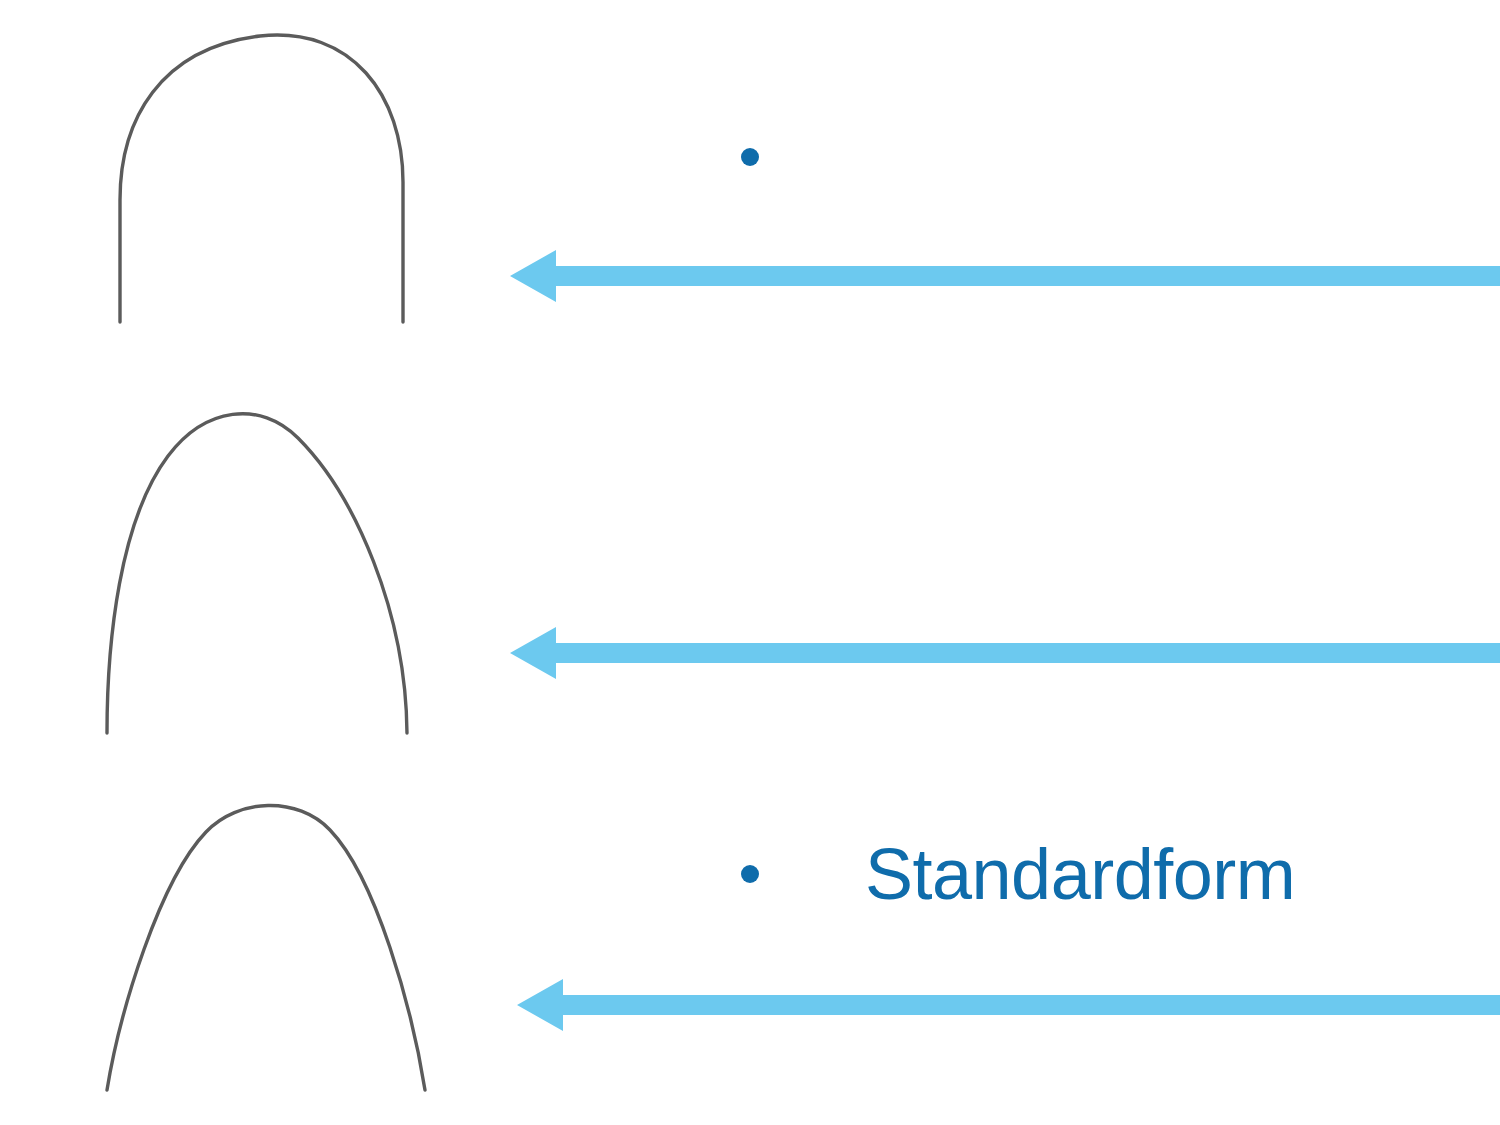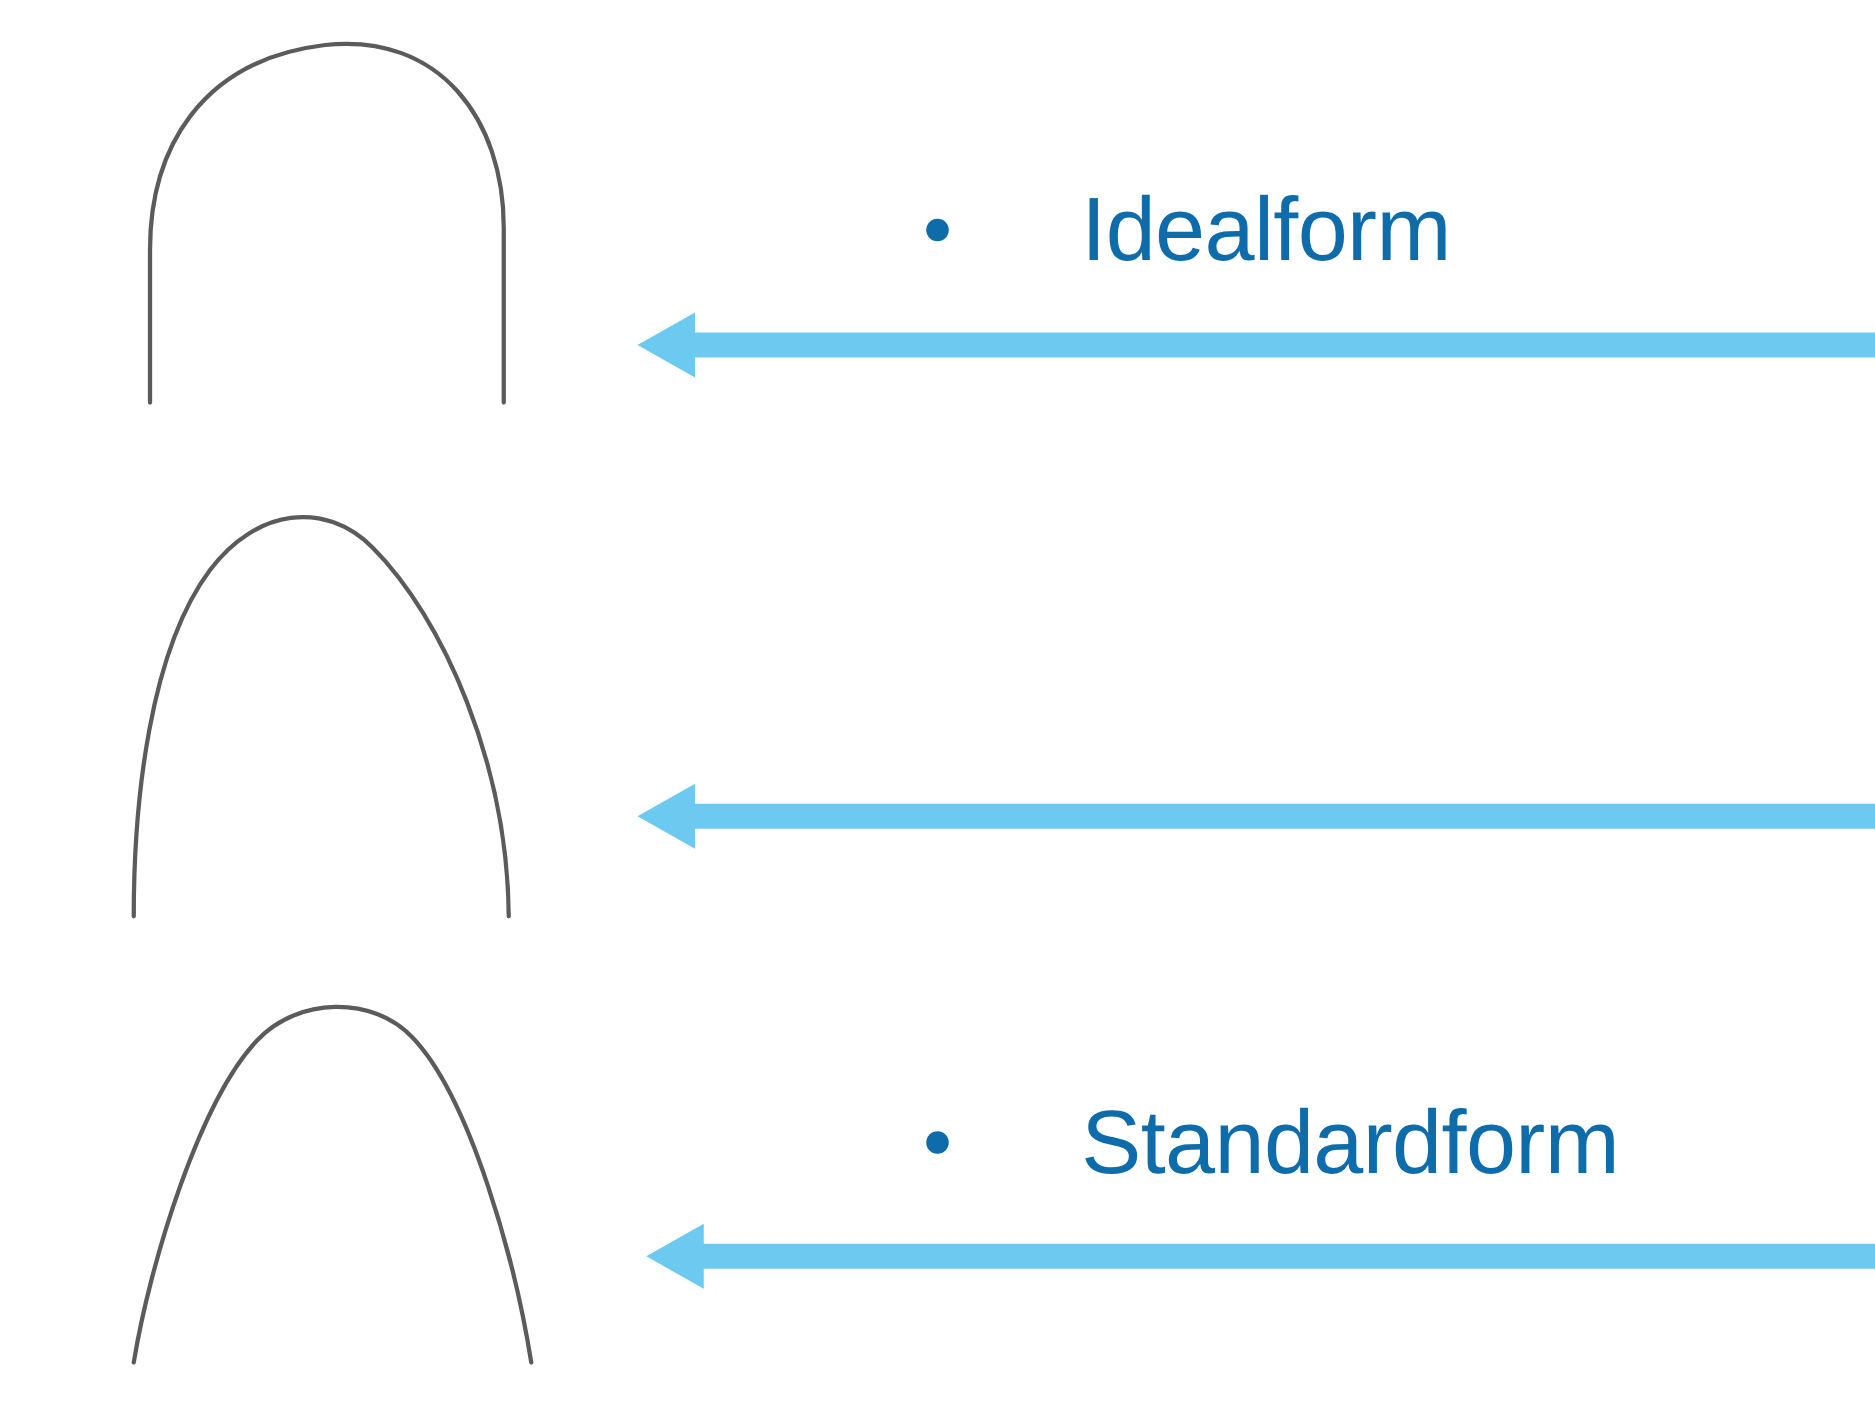--- a/index.html
+++ b/index.html
@@ -73,21 +73,21 @@
     letter-spacing: -0.5px;
     font-weight: 400;
   }
 
   #row-0 { left: 741px; top: 148px; }
   #row-0 .bullet-label { margin-left: 106px; }
 
   #row-1 { left: 741px; top: 518px; }
   #row-1 .bullet-label { margin-left: 106px; }
 
-  #row-2 { left: 741px; top: 878px; }
+  #row-2 { left: 741px; top: 838px; }
   #row-2 .bullet-label { margin-left: 106px; }
 </style>
 </head>
 <body>
 
 <div id="slide">
 
   <div class="archwire-figure">
     <svg class="archwire-svg" viewBox="0 0 470 1125" xmlns="http://www.w3.org/2000/svg">
 
@@ -133,21 +133,20 @@
                L563,995
                L1500,995
                L1500,1015
                L563,1015
                L563,1031 Z"></path>
     </svg>
   </div>
 
   <div class="bullet-row" id="row-0">
     <span class="bullet-dot" style="background:#0f6cab"></span>
-    <span class="bullet-label" style="color:#0f6cab">Idealform</span>
   </div>
 
 
   <div class="bullet-row" id="row-2">
     <span class="bullet-dot" style="background:#0f6cab"></span>
     <span class="bullet-label" style="color:#0f6cab">Standardform</span>
   </div>
 
 </div>
 

